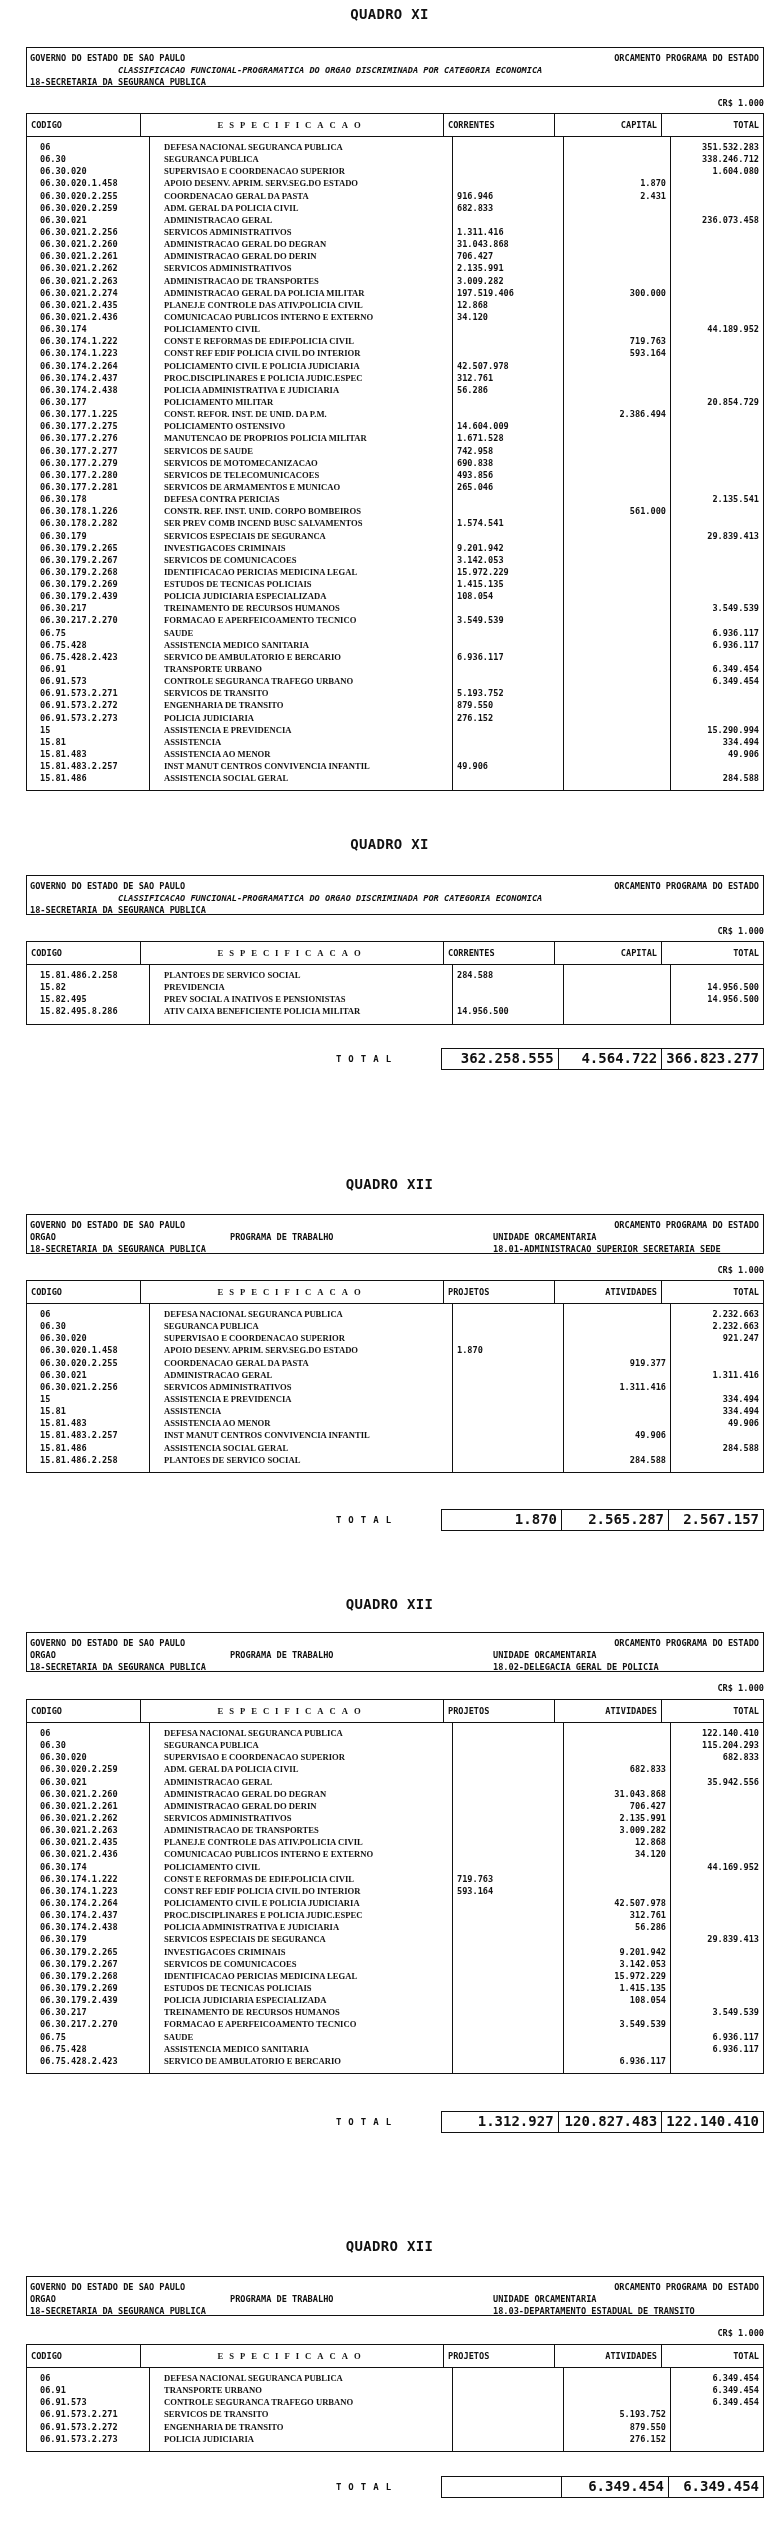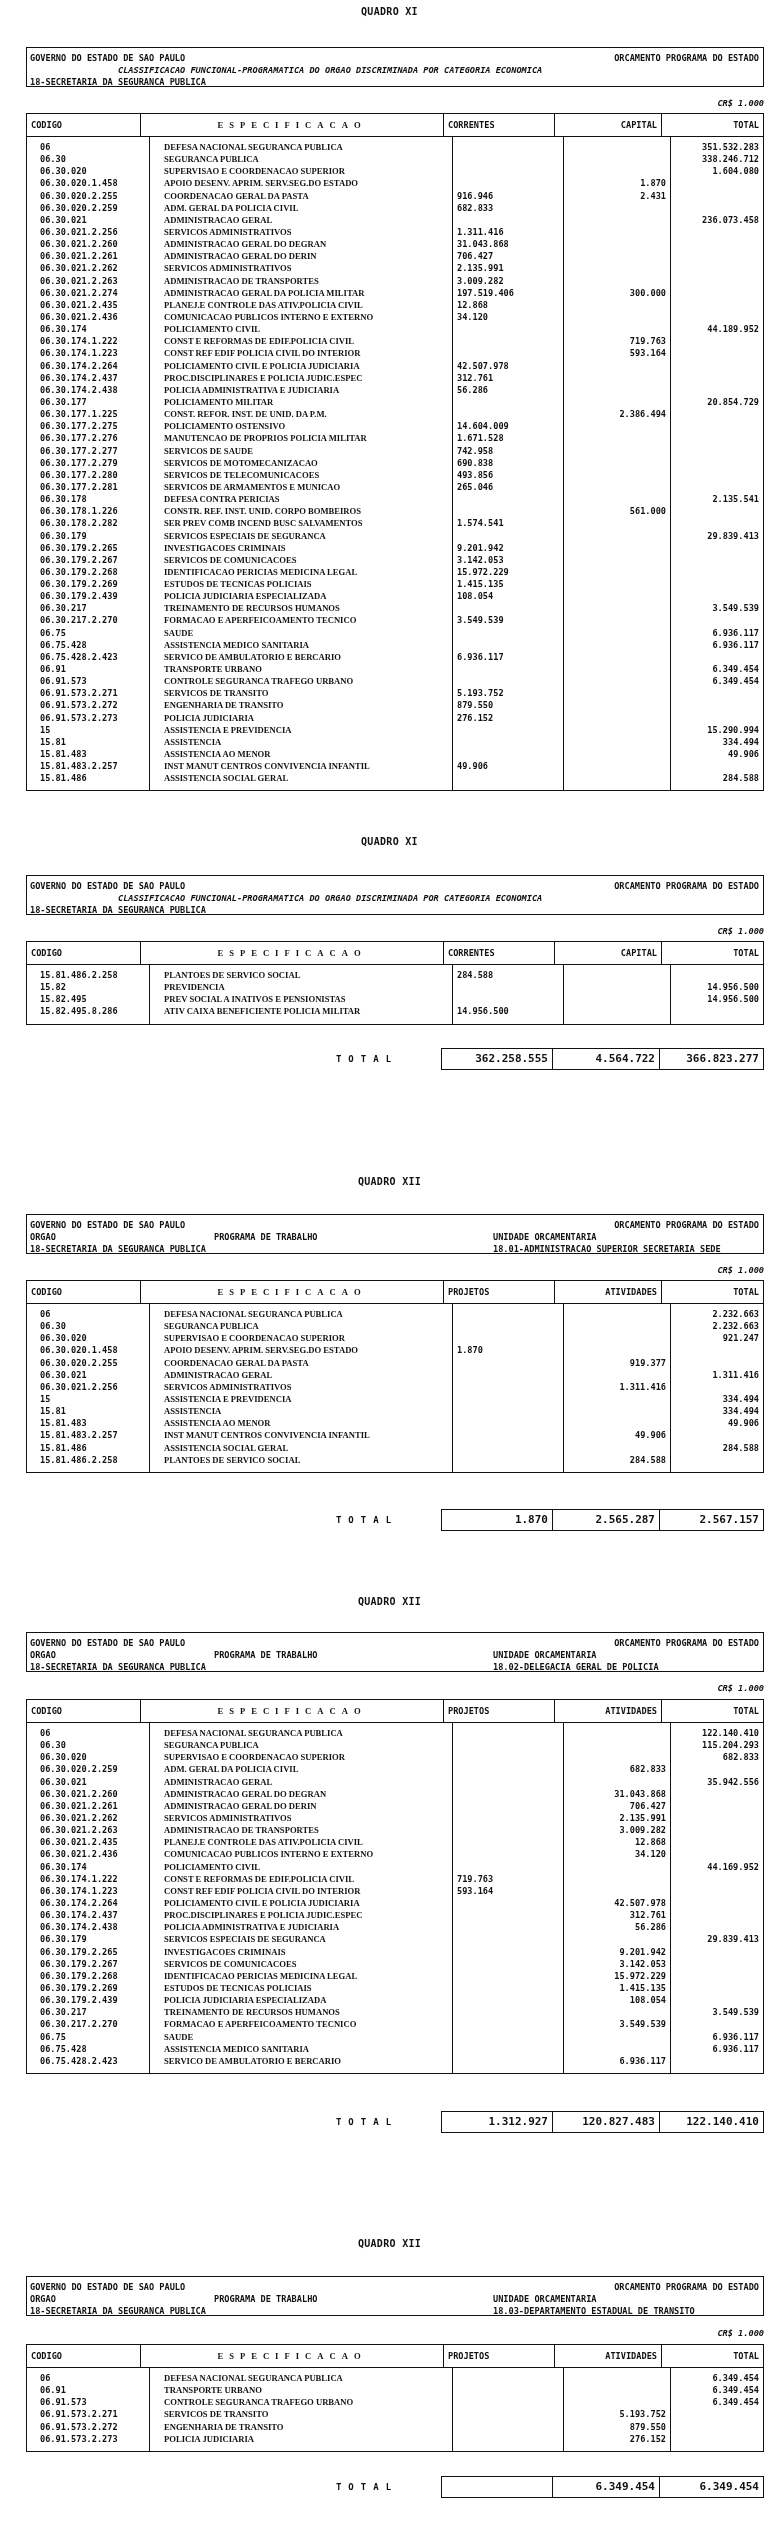--- a/index.html
+++ b/index.html
@@ -5,34 +5,34 @@
   html, body { margin: 0; padding: 0; background: #ffffff; }
   body {
     width: 779px; height: 2523px; position: relative; overflow: hidden;
     font-family: "DejaVu Sans Mono", "Liberation Mono", monospace;
     color: #111111;
     font-weight: bold;
   }
   .quadro { position: absolute; left: 0; width: 779px; }
   .q-title {
     position: absolute; left: 0; width: 779px; text-align: center;
-    font-size: 10px; letter-spacing: 0.3px;
+    font-size: 14px; letter-spacing: 0.3px;
   }
   .hdr-box {
     position: absolute; left: 26px; width: 738px;
     border: 1.6px solid #111; box-sizing: border-box;
     font-size: 8.6px; line-height: 12px; padding: 4px 0 3px 3px;
   }
   .hdr-line { position: relative; height: 12px; white-space: nowrap; }
   .hdr-right { position: absolute; right: 4px; top: 0; }
   .hdr-center { position: absolute; left: 88px; top: 0; font-style: italic; }
-  .hdr-mid { position: absolute; left: 184px; top: 0; }
+  .hdr-mid { position: absolute; left: 200px; top: 0; }
   .hdr-unit { position: absolute; left: 448px; top: 0; padding-left: 15px; }
   .unit-label {
-    position: absolute; right: 15px; font-size: 8.6px; font-style: italic;
+    position: absolute; right: 15px; font-size: 8.6px;
   }
   .tbl {
     position: absolute; left: 26px; width: 738px;
     border: 1.6px solid #111; box-sizing: border-box;
   }
   .thead {
     display: flex; height: 22px; border-bottom: 1.6px solid #111;
     font-size: 8.6px; line-height: 22px;
   }
   .thead div { box-sizing: border-box; border-right: 1.4px solid #111; padding: 0 4px; }
@@ -50,21 +50,21 @@
   .cell { height: 12.15px; line-height: 12.15px; white-space: nowrap; overflow: hidden; }
   .tcol.c-spec { padding-left: 14px; }
   .total-row { position: absolute; left: 0; width: 779px; height: 22px; }
   .total-label {
     position: absolute; left: 292px; width: 150px; text-align: center;
     font-size: 9px; letter-spacing: 7px; line-height: 22px;
   }
   .total-box {
     position: absolute; left: 441px; width: 323px; height: 22px;
     border: 1.6px solid #111; box-sizing: border-box; display: flex;
-    font-size: 11px; line-height: 19px;
+    font-size: 14px; line-height: 19px; padding-left: 9px;
   }
   .total-box div { box-sizing: border-box; border-right: 1.4px solid #111; padding: 0 4px; text-align: right; }
   .total-box div:last-child { border-right: none; }
   .tb1 { width: 111px; } .tb2 { width: 107px; } .tb3 { flex: 1; }
 </style>
 </head>
 <body>
 
 <section class="quadro" style="top:0;">
   <div class="q-title" style="top:6px;">QUADRO XI</div>

